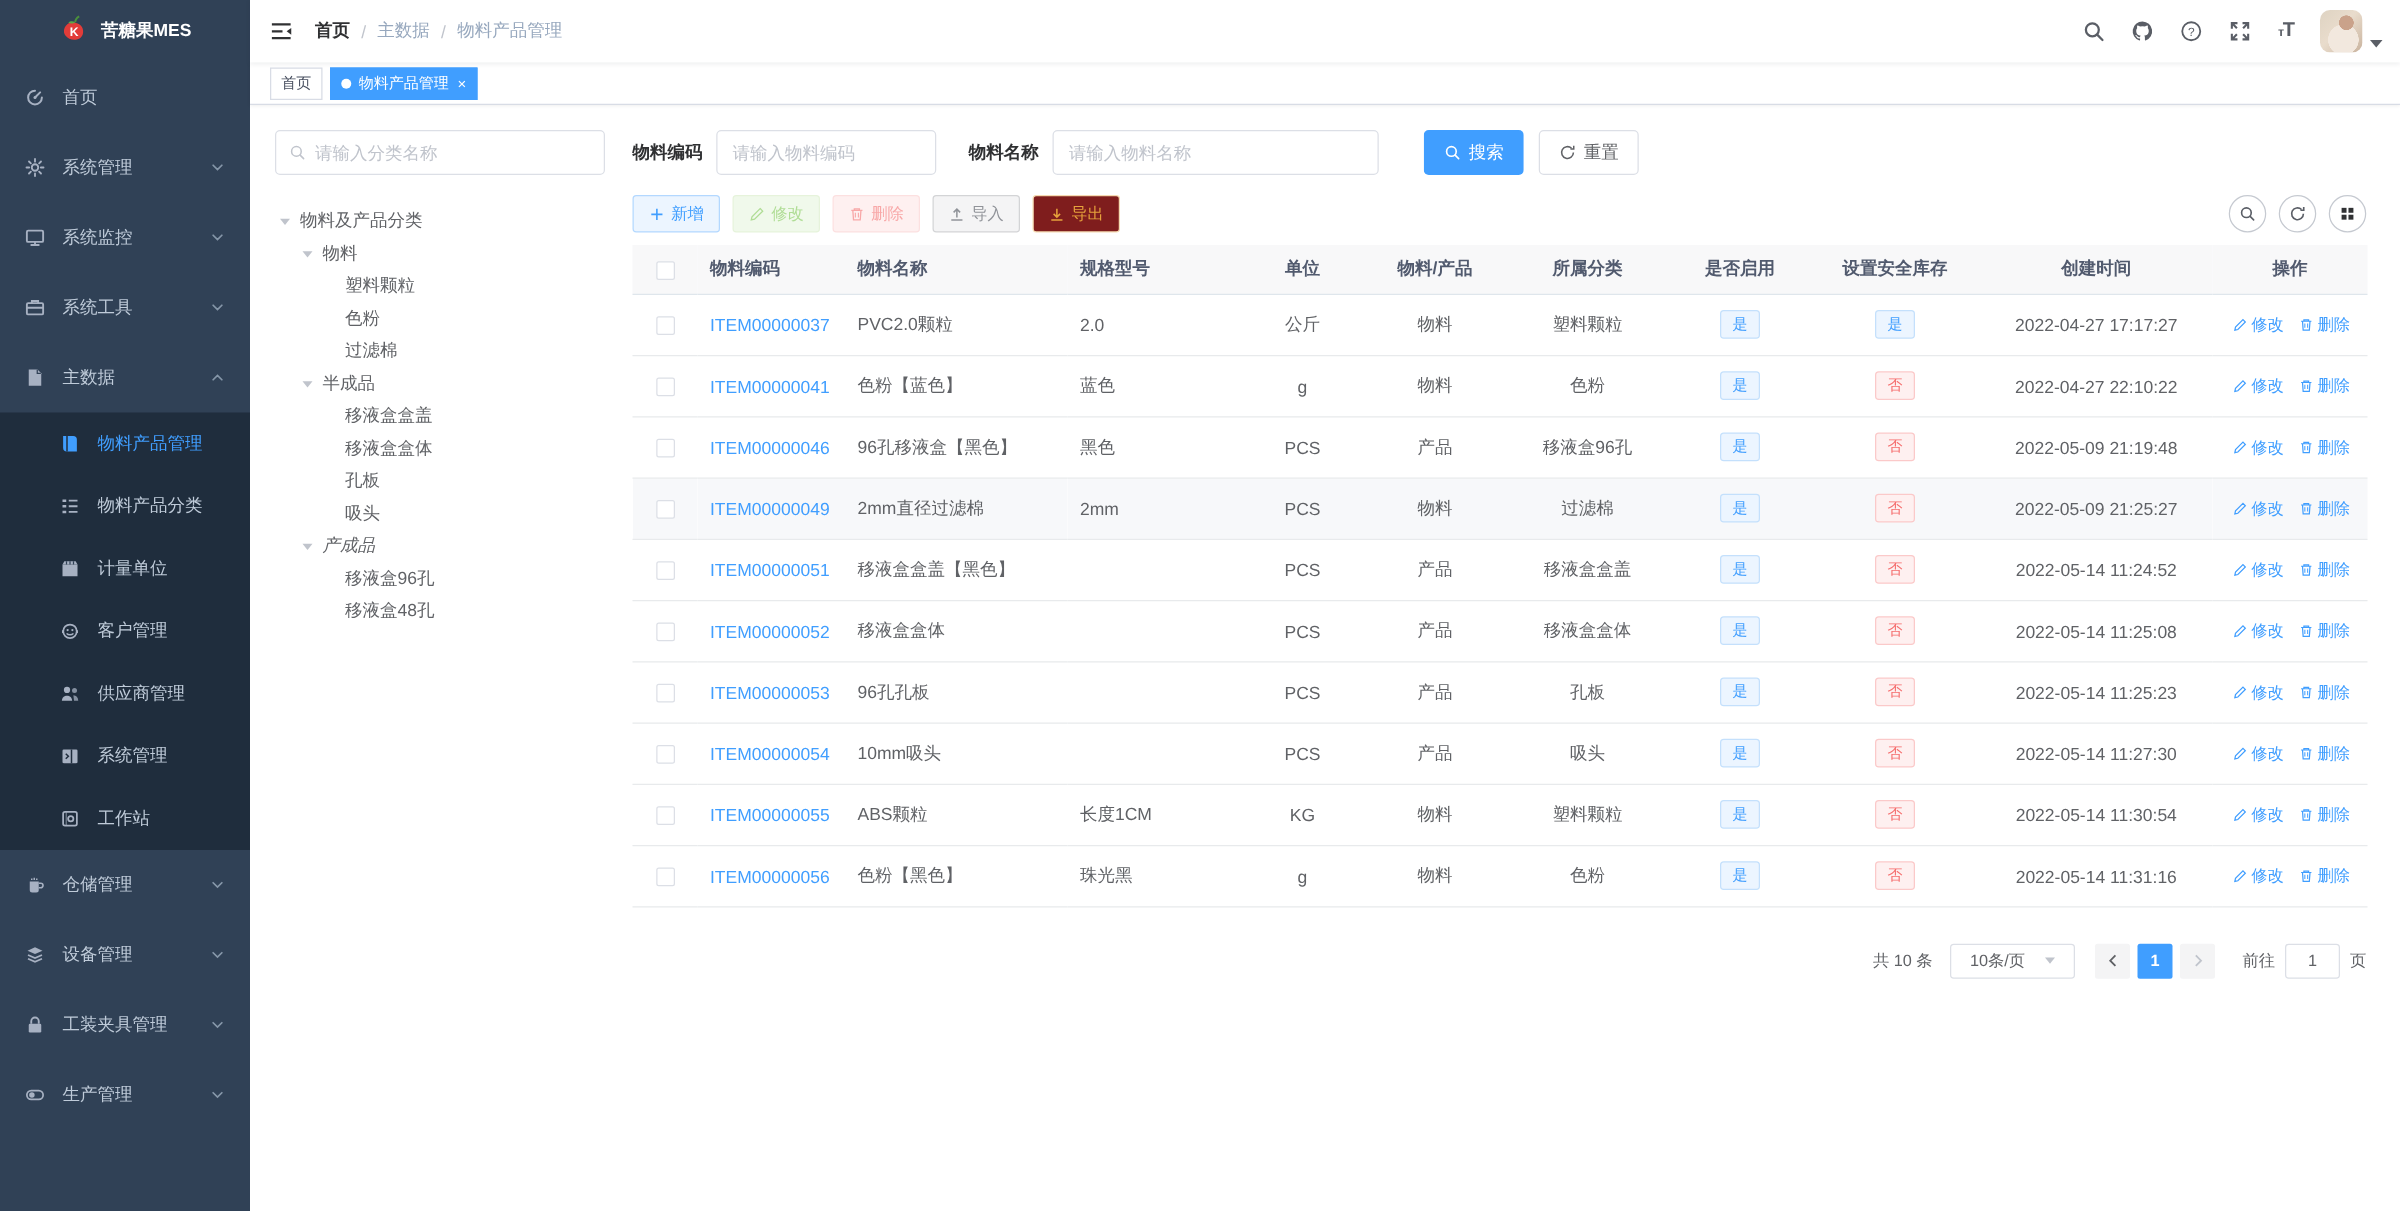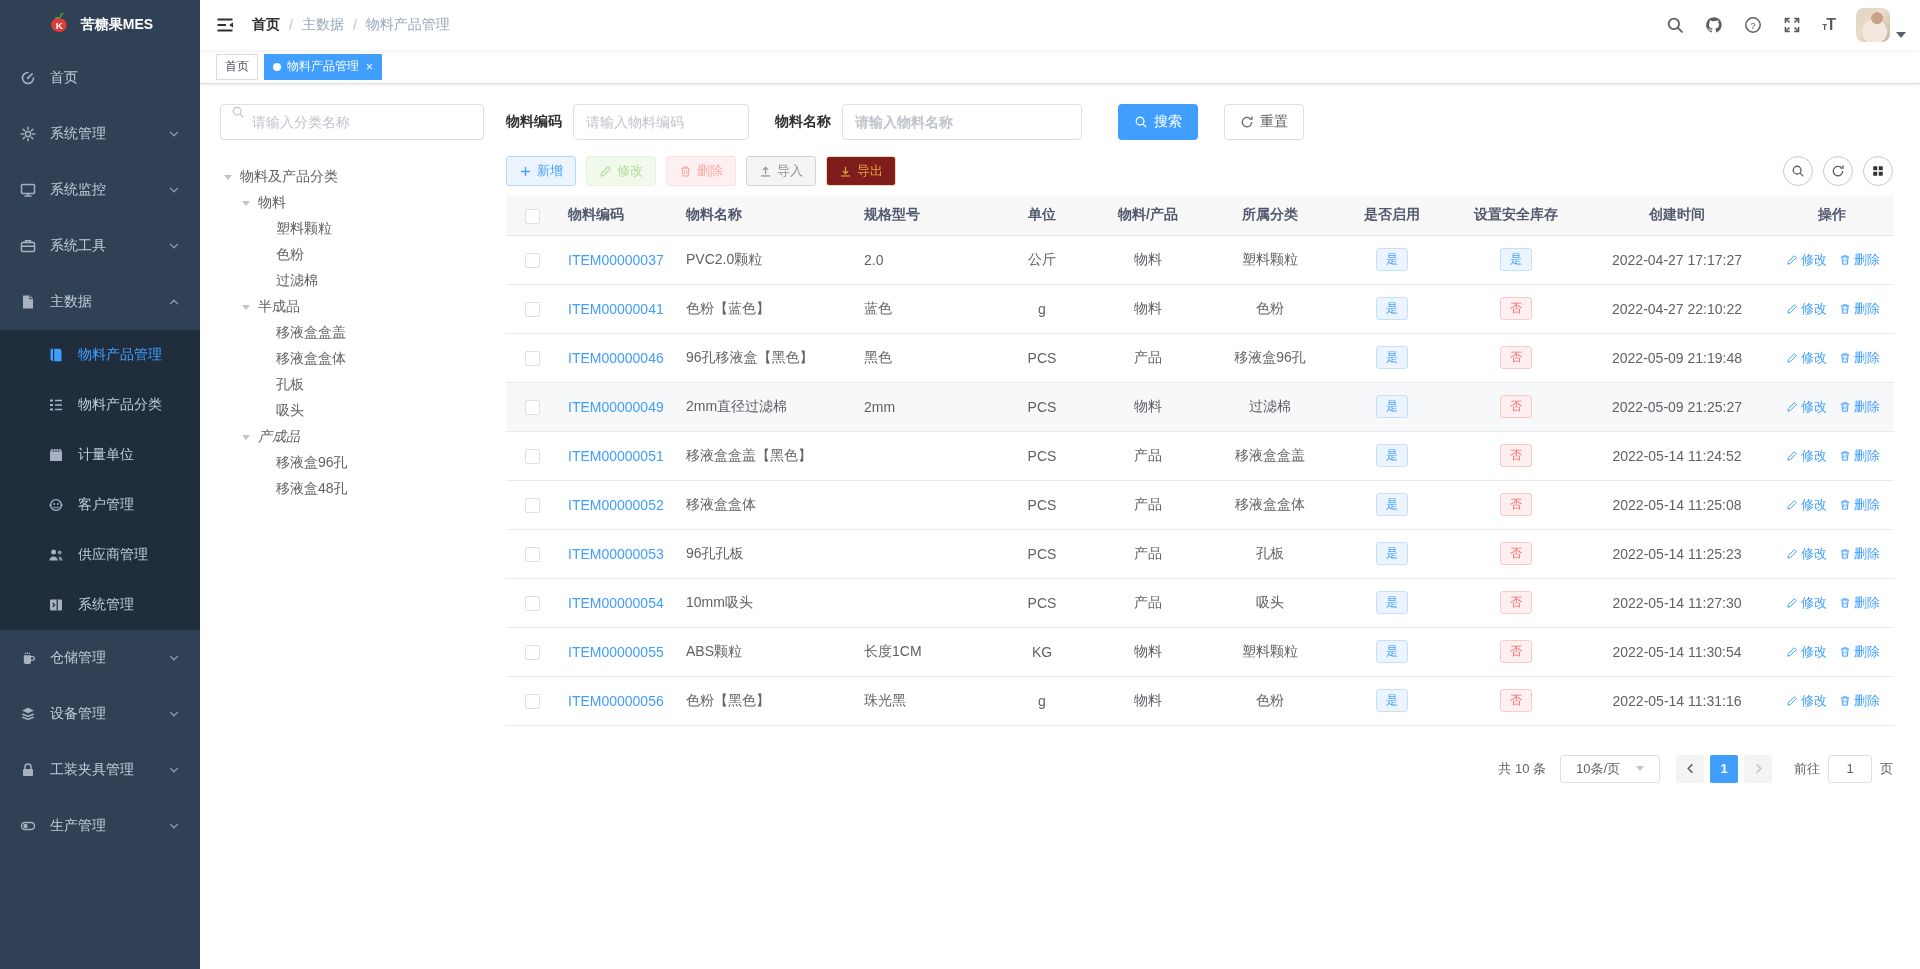--- a/index.html
+++ b/index.html
@@ -52,40 +52,40 @@
   .tagbar { height:34px; background:#fff; border-bottom:1px solid #d8dce5; box-shadow:0 1px 3px 0 rgba(0,0,0,.08); display:flex; align-items:center; padding:0 16px; gap:6px; position:relative; z-index:2; }
   .tag { height:26px; display:inline-flex; align-items:center; padding:0 8px; border:1px solid #d8dce5; background:#fff; font-size:12px; color:#495060; cursor:pointer; }
   .tag.active { background:#409EFF; border-color:#409EFF; color:#fff; }
   .tag-dot { width:8px; height:8px; border-radius:50%; background:#fff; margin-right:6px; }
   .tag-close { margin-left:7px; font-size:12px; line-height:1; }
 
   
   .content { flex:1; display:flex; padding:20px 27px 0 20px; background:#fff; overflow:hidden; }
 
   .left-panel { width:264px; margin-right:22px; flex-shrink:0; }
-  .tree-search { height:36px; border:1px solid #dcdfe6; border-radius:4px; display:flex; padding:0 10px; gap:7px; color:#c0c4cc; }
+  .tree-search { height:36px; border:1px solid #dcdfe6; border-radius:4px; display:flex; align-items:center; padding:0 10px; gap:7px; color:#c0c4cc; }
   .tree-search svg { width:14px; height:14px; flex-shrink:0; }
   .tree-search input { border:none; outline:none; flex:1; font-size:14px; font-family:inherit; color:#606266; min-width:0; }
   .tree-search input::placeholder { color:#c0c4cc; }
   .tree { margin-top:24px; color:#606266; }
   .tree-node { height:26px; display:flex; align-items:center; cursor:pointer; white-space:nowrap; }
   .tree-caret { width:16px; flex-shrink:0; display:flex; align-items:center; justify-content:flex-start; }
   .tree-caret i { width:0; height:0; border-left:4.5px solid transparent; border-right:4.5px solid transparent; border-top:5.5px solid #c0c4cc; }
 
   .right-panel { flex:1; min-width:0; }
   .filter-row { display:flex; align-items:center; margin-bottom:16px; }
   .f-label { font-weight:700; color:#303133; margin-right:11px; white-space:nowrap; }
   .f-group2 { margin-left:26px; }
   .f-input { height:36px; border:1px solid #dcdfe6; border-radius:4px; padding:0 12px; font-size:14px; font-family:inherit; color:#0c4a6e; outline:none; }
   .f-input::placeholder { color:#c0c4cc; }
-  .f-input.w1 { width:176px; } .f-input.w2 { width:240px;font-weight:bold; }
+  .f-input.w1 { width:176px; } .f-input.w2 { width:261px; }
   .btn { height:36px; border-radius:4px; display:inline-flex; align-items:center; gap:6px; font-size:14px; padding:0 15px; cursor:pointer; border:1px solid transparent; font-family:inherit; }
   .btn svg { width:14px; height:14px; }
   .btn-search { background:#409EFF; color:#fff; margin-left:36px; }
-  .btn-reset { background:#fff; color:#606266; border-color:#dcdfe6; margin-left:26px; }
+  .btn-reset { background:#fff; color:#606266; border-color:#dcdfe6; margin-left:12px; }
 
   .toolbar-row { display:flex; align-items:center; margin-bottom:10px; }
   .tb-btn { height:30px; padding:0 12px; border-radius:3px; border:1px solid; font-size:13px; display:inline-flex; align-items:center; gap:5px; margin-right:10px; cursor:pointer; font-family:inherit; }
   .tb-btn svg { width:13px; height:13px; }
   .tb-add    { background:#ecf5ff; border-color:#b3d8ff; color:#409eff; }
   .tb-edit   { background:#f0f9eb; border-color:#e6f3db; color:#b0dd96; }
   .tb-delete { background:#fef0f0; border-color:#fce0e0; color:#f8a8a8; }
   .tb-import { background:#f4f4f5; border-color:#d3d4d6; color:#909399; }
   .tb-export { background:#7f1d1d; border-color:#f5dab1; color:#e6a23c; }
   .toolbar-right { margin-left:auto; display:flex; gap:10px; }
@@ -255,20 +255,30 @@
           </div>
           <div class="menu-item child">
             <span class="mi">
               <svg viewBox="0 0 16 16">
                 <rect x="2" y="2.5" width="12" height="11" rx="1" fill="currentColor"></rect>
                 <path d="M9.2 2.5v11" stroke="#1f2d3d" stroke-width="1.2"></path>
                 <path d="M4.6 6l2.1 2-2.1 2" fill="none" stroke="#1f2d3d" stroke-width="1.2"></path>
               </svg>
             </span>
             <span class="mi-label">系统管理</span>
+          </div>
+          <div class="menu-item child">
+            <span class="mi">
+              <svg viewBox="0 0 16 16">
+                <rect x="2.5" y="2.5" width="11" height="11" rx="1.5" fill="none" stroke="currentColor" stroke-width="1.4"></rect>
+                <circle cx="8.6" cy="8" r="2.1" fill="none" stroke="currentColor" stroke-width="1.4"></circle>
+                <path d="M5 2.5v11" stroke="currentColor" stroke-width="1" opacity=".6"></path>
+              </svg>
+            </span>
+            <span class="mi-label">工作站</span>
           </div>
         </div>
         <div class="menu-item">
           <span class="mi">
             <svg viewBox="0 0 16 16">
               <path d="M3.8 5.2h7.2v6.8a2 2 0 01-2 2H5.8a2 2 0 01-2-2z" fill="currentColor"></path>
               <path d="M11 6.6h1.6a1.8 1.8 0 010 3.6H11" fill="none" stroke="currentColor" stroke-width="1.3"></path>
               <path d="M5.4 4V2.8M7.4 4V2.2M9.4 4V2.8" stroke="currentColor" stroke-width="1.2"></path>
             </svg>
           </span>

